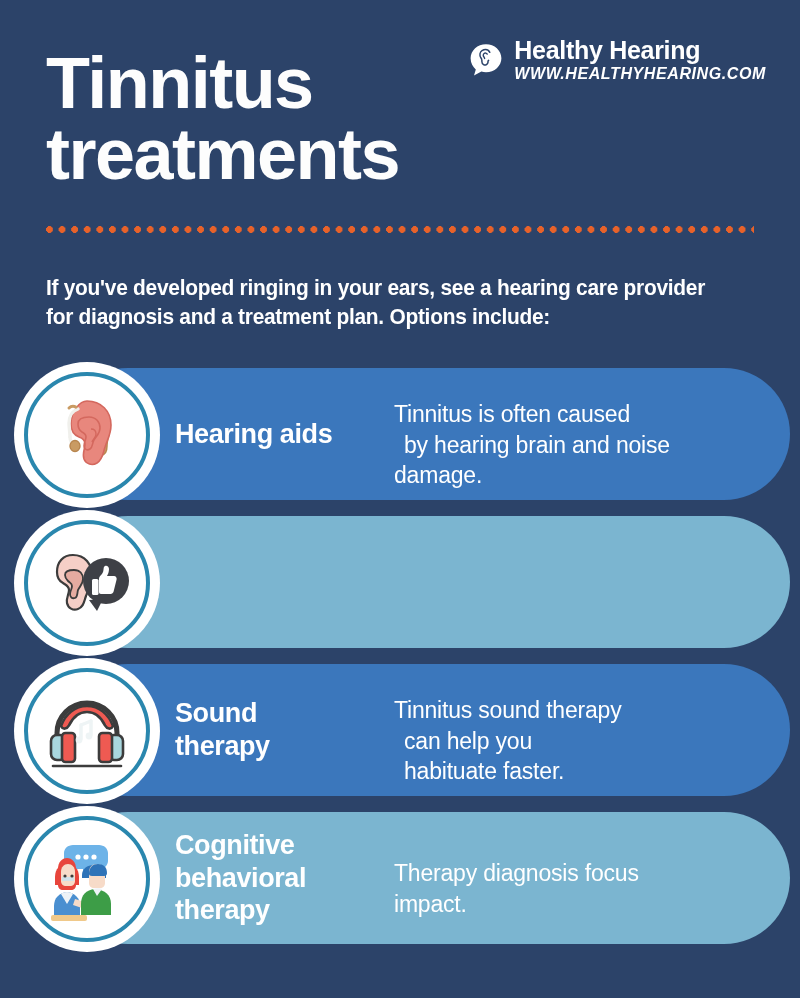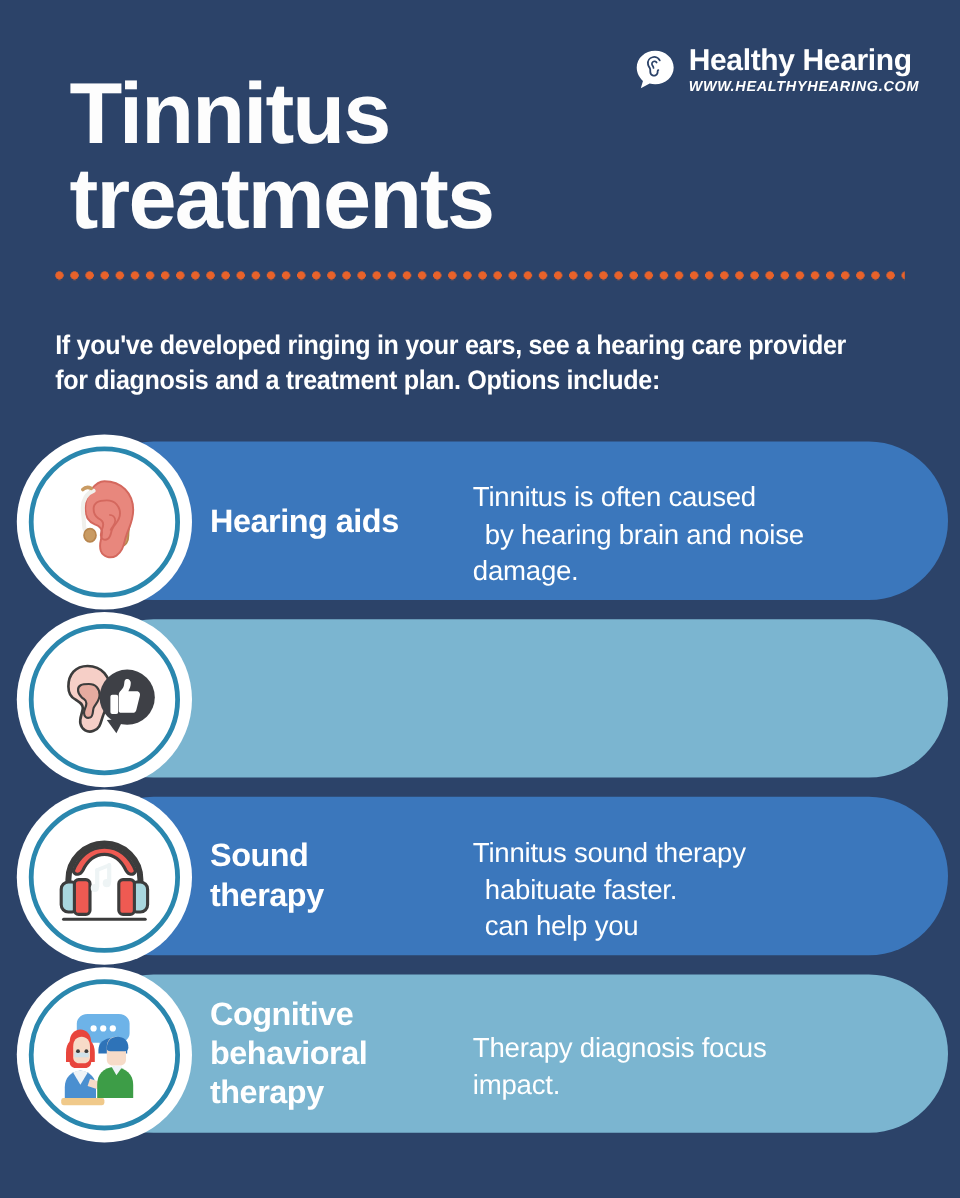--- a/index.html
+++ b/index.html
@@ -41,37 +41,37 @@
     line-height: 1;
   }
   .brand-name {
     color: #ffffff;
     font-size: 25px;
     font-weight: bold;
     letter-spacing: -0.3px;
   }
   .brand-url {
     color: #ffffff;
-    font-size: 12px;
+    font-size: 16px;
     font-weight: bold;
     font-style: italic;
     letter-spacing: 0.6px;
     margin-top: 3px;
   }
 
   .page-title {
     position: absolute;
     left: 46px;
     top: 48px;
     color: #fdfdfd;
     font-size: 72px;
     font-weight: bold;
     line-height: 0.98;
     letter-spacing: -1.5px;
-    margin: 12px;
+    margin: 0;
     max-width: 480px;
   }
 
   
   .divider {
     position: absolute;
     left: 46px;
     top: 226px;
     width: 708px;
     height: 8px;
@@ -267,22 +267,22 @@
           <path d="M44 44l10-4" stroke="#eef4f5" stroke-width="3.2" stroke-linecap="round"></path>
           <path d="M16 85h68" stroke="#3c3c3c" stroke-width="2.6" stroke-linecap="round"></path>
         </svg>
       </span>
     </div>
     <div class="row-body">
       <div class="row-title">Sound
 therapy</div>
       <div class="row-desc">
         <span class="ln">Tinnitus sound therapy</span>
+        <span class="ln ind"> can help you</span>
         <span class="ln ind"> habituate faster.</span>
-        <span class="ln ind"> can help you</span>
       </div>
     </div>
   </div>
 
   <div class="row">
     <div class="pill teal"></div>
     <div class="icon-badge">
       <span class="icon-ring">
         <svg viewBox="0 0 100 100" width="100" height="100">
           <path d="M36 16h26c5 0 9 3.6 9 8v8c0 4.4-4 8-9 8h-9l-7 7v-7h-10c-5 0-9-3.6-9-8v-8c0-4.4 4-8 9-8z" fill="#6db3e8"></path>

